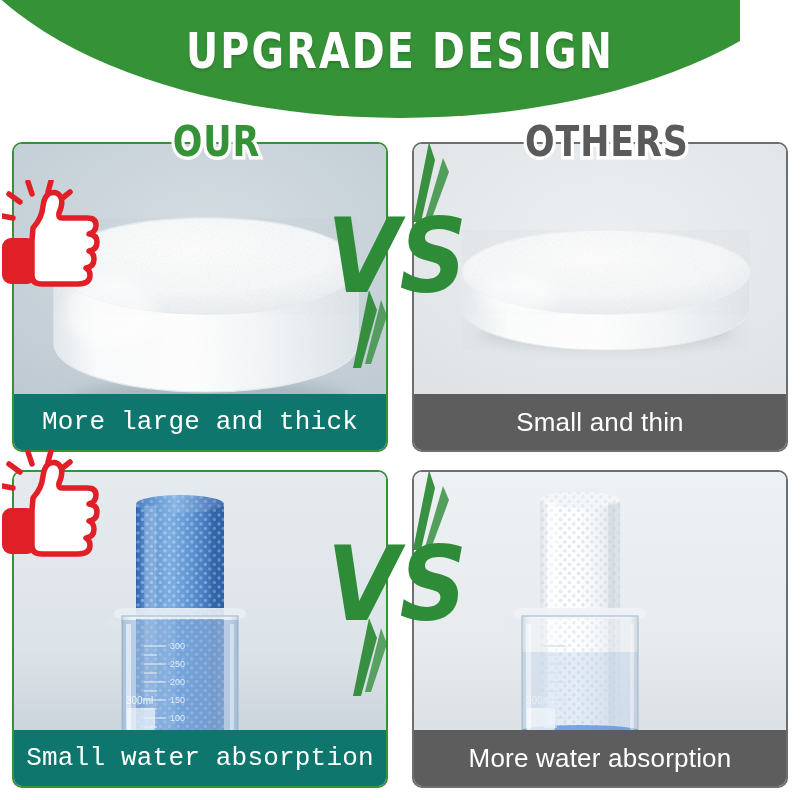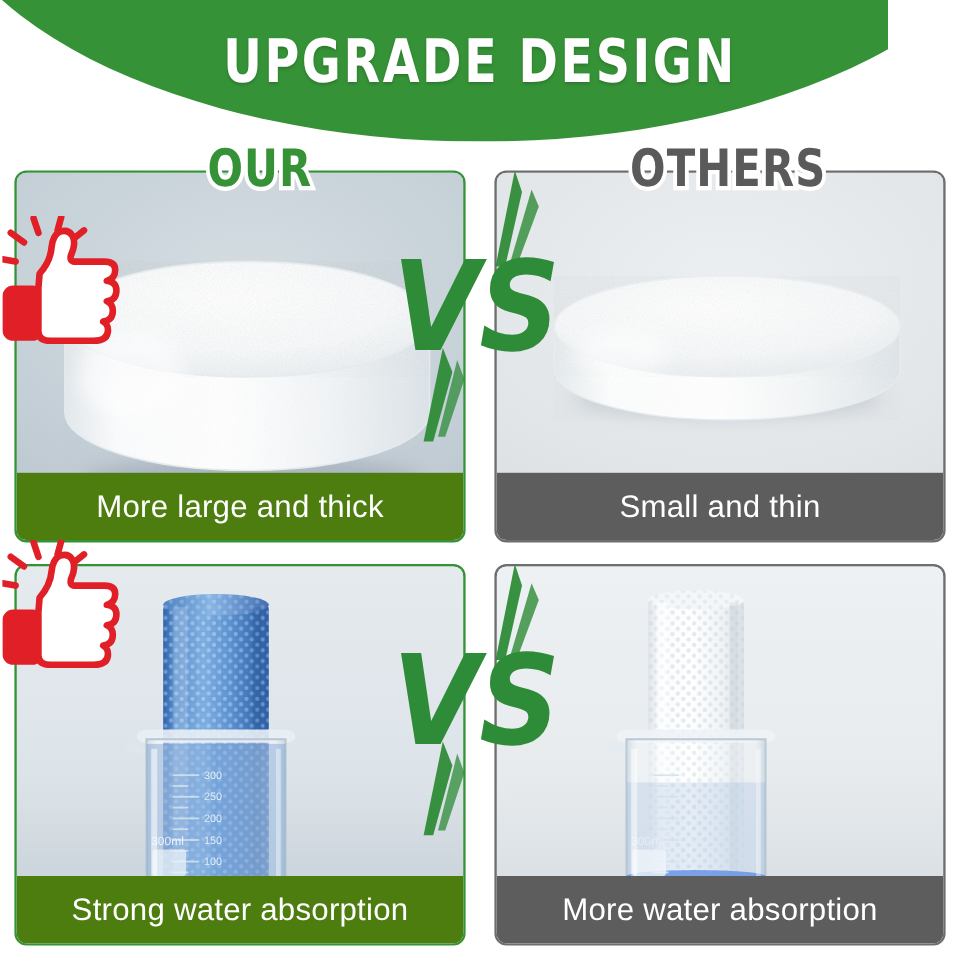--- a/index.html
+++ b/index.html
@@ -68,21 +68,21 @@
       linear-gradient(180deg,#eef1f3 0%,#e7ebee 55%,#dde2e6 78%,#d6dbdf 100%);
   }
 
   
   .caption{
     position:absolute; left:0; right:0; bottom:0; height:56px;
     display:flex; align-items:center; justify-content:center;
     color:#fff; font-size:26px; letter-spacing:.2px;
     white-space:nowrap;
   }
-  .caption.green{ background:#4d7c0f; }
+  .caption.green{ background:#0f766e;font-family:Liberation Mono, monospace; }
   .caption.gray{  background:#5d5d5d; }
 
   
   .head-label{
     position:absolute;
     font-family:"DejaVu Sans Condensed","Liberation Sans Narrow","Liberation Sans",sans-serif;
     font-weight:bold;
     font-size:43px;
     letter-spacing:1px;
     transform:scaleX(.9);
@@ -294,21 +294,21 @@
 
             <text x="112" y="232" fill="#eaf3fa" font-family="Liberation Sans, sans-serif" font-size="10">300ml</text>
             <rect x="113" y="236" width="28" height="22" rx="2" fill="#e9f1f8" opacity=".75"></rect>
 
             <rect x="112" y="152" width="5" height="122" fill="#ffffff" opacity=".55"></rect>
             <rect x="216" y="152" width="4" height="122" fill="#ffffff" opacity=".42"></rect>
             <path d="M108 272 Q108 284 120 284 L212 284 Q224 284 224 272 Z" fill="#2f62a8" opacity=".22"></path>
           </g>
         </svg>
       </div>
-      <div class="caption green">Strong water absorption</div>
+      <div class="caption green">Small water absorption</div>
     </div>
 
     <div class="panel other p-br">
       <div class="photo other-bg2">
         <svg width="376" height="318" viewBox="0 0 376 318">
           <defs>
             <linearGradient id="filtWhite" x1="0" y1="0" x2="1" y2="0">
               <stop offset="0%" stop-color="#dfe5ea"></stop>
               <stop offset="14%" stop-color="#fafcfd"></stop>
               <stop offset="45%" stop-color="#ffffff"></stop>

